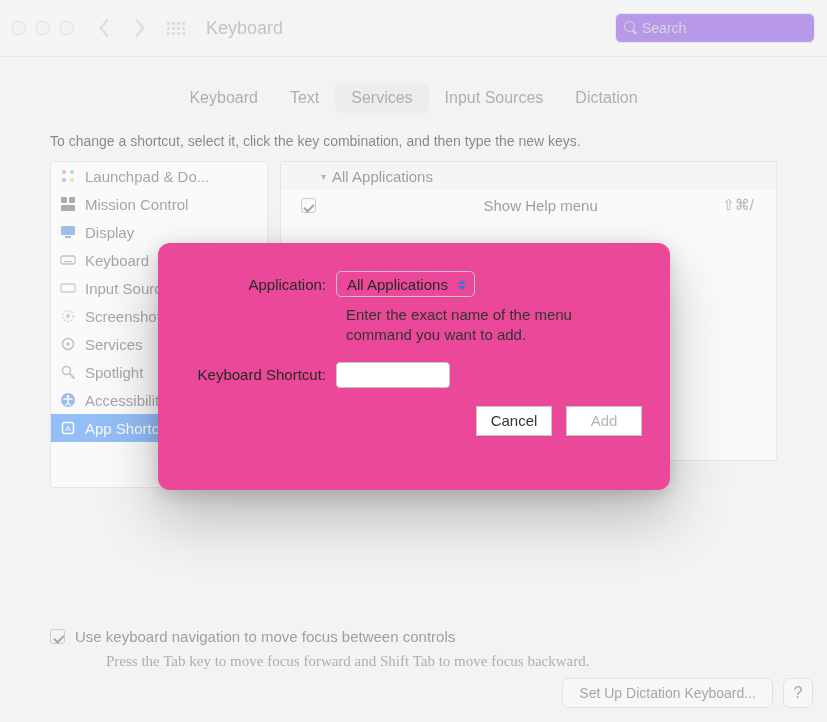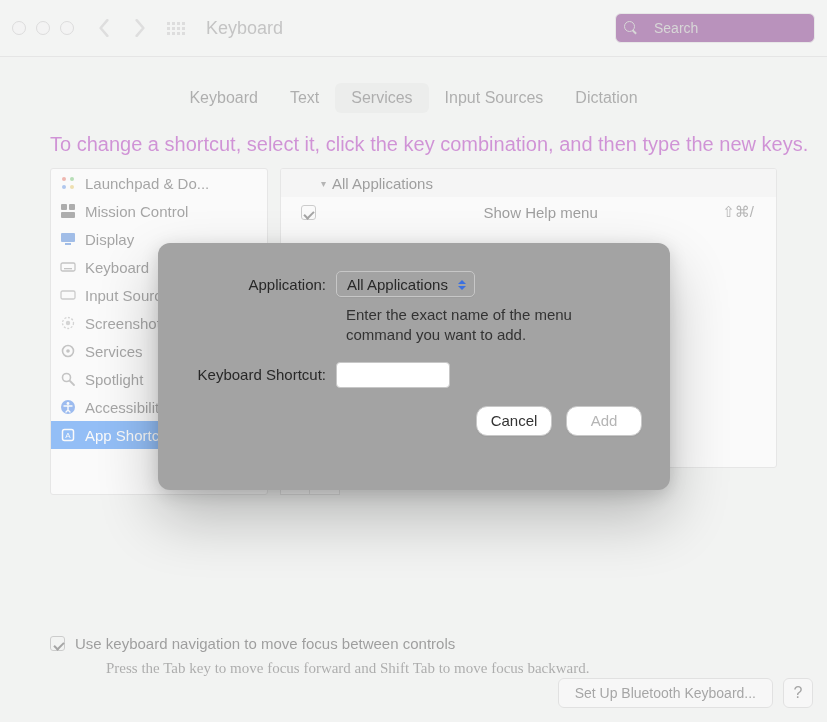--- a/index.html
+++ b/index.html
@@ -35,22 +35,22 @@
   }
   .grid-icon {
     display: inline-grid; grid-template-columns: repeat(4,3px); grid-template-rows: repeat(3,3px);
     gap: 2px;
   }
   .grid-icon i { background:#bfbfbf; width:3px; height:3px; }
   .toolbar-title { font-size: 18px; color:#888; margin-left:6px; flex:0 0 auto; }
   .toolbar-spacer { flex:1; }
   .searchbox {
     width: 200px; height: 30px; border:1px solid #d4d4d4; border-radius:6px;
-    background:#701a75; display:flex; align-items:center; padding:0 8px; color:#b2b2b2;
-    font-size:14px; gap:16px;
+    background:#6d28d9; display:flex; align-items:center; padding:0 8px; color:#b2b2b2;
+    font-size:14px; gap:4px;
   }
   .search-glyph {
     width:14px; height:14px; position:relative;
   }
   .search-glyph::before{
     content:""; position:absolute; width:9px; height:9px; border:1.5px solid #b2b2b2; border-radius:50%;
     left:0; top:0;
   }
   .search-glyph::after{
     content:""; position:absolute; width:5px; height:1.5px; background:#b2b2b2;
@@ -60,21 +60,21 @@
   
   .main { padding: 0 14px 14px 14px; }
 
   .tabs {
     display:flex; justify-content:center; margin: 26px 0 20px 0;
     gap: 0; font-size: 16px; color:#585858;
   }
   .tab { padding: 6px 16px; border-radius: 6px; cursor:pointer; }
   .tab.active { background:#e0e2e0; }
 
-  .instr { color:#a21caf; font-size:20px; margin: 0 0 12px 36px; }
+  .instr { color:#000000; font-size:14px; margin: 0 0 12px 36px; }
 
   .split {
     display:flex; gap:12px; margin: 0 36px;
   }
   .sidebar {
     width: 218px; border:1px solid #d3d3d3; border-radius:3px; background:#fff;
     overflow:hidden;
   }
   .sidebar-row {
     height:28px; display:flex; align-items:center; padding-left:8px; gap:8px;
@@ -117,21 +117,21 @@
   .helpbtn { width:30px; height:30px; border:1px solid #c8c8c8; border-radius:6px; background:#f9f9f9; font-size:16px; color:#444; cursor:pointer; display:flex; align-items:center; justify-content:center; }
 
   
   .overlay {
     position:absolute; inset:0; background:rgba(245,245,245,0.55);
   }
 
   
   .sheet {
     position:absolute; left:158px; top:243px; width:512px; height:247px;
-    background:#a3a3a3; border-radius:12px; box-shadow:0 28px 60px rgba(0,0,0,0.24), 0 4px 18px rgba(0,0,0,0.15);
+    background:#ec4899; border-radius:12px; box-shadow:0 28px 60px rgba(0,0,0,0.24), 0 4px 18px rgba(0,0,0,0.15);
     padding: 28px 28px 22px 28px;
     font-size:15px; color:#282828;
   }
   .frow { display:flex; align-items:center; margin-bottom:14px; }
   .flabel { width:150px; text-align:right; padding-right:10px; }
   .popup {
     height:26px; border:1px solid #c7c7c7; border-radius:5px; padding:0 26px 0 10px;
     display:flex; align-items:center; position:relative; font-size:15px;
     box-shadow:0 1px 1px rgba(0,0,0,0.04);
     cursor:pointer;
@@ -142,21 +142,21 @@
   }
   .popup .caret2::before{ border-bottom:4px solid #3b70e0; }
   .popup .caret2::after { border-top:4px solid #3b70e0; }
   .txtin {
     height:26px; border:1px solid #c7c7c7; border-radius:4px; padding:0 6px; font-size:15px; outline:none;
   }
   .helptxt { margin-left:160px; color:#333; line-height:1.35; margin-top:-6px; margin-bottom:16px; max-width:290px;}
 
   .sheetbtns { display:flex; justify-content:flex-end; gap:14px; margin-top:18px; }
   .sbtn {
-    min-width:76px; height:30px; border:1px solid #c8c8c8; border-radius:11px; background:#fff;
+    min-width:76px; height:30px; border:1px solid #c8c8c8; border-radius:0; background:#fff;
     font-size:15px; color:#333; cursor:pointer; box-shadow:0 1px 1px rgba(0,0,0,0.04);
   }
   .sbtn.disabled { color:#b5b5b5; cursor:default; }
 
 </style>
 </head>
 <body>
 
 <div class="toolbar">
   <div class="traffic">
@@ -333,21 +333,21 @@
 
   <div class="footcheck">
     <span class="chk checked"></span>
     <span>Use keyboard navigation to move focus between controls</span>
   </div>
   <div class="footnote">Press the Tab key to move focus forward and Shift Tab to move focus backward.</div>
 
 </div>
 
 <div class="bottombar">
-  <button class="btbtn">Set Up Bluetooth Keyboard...</button>
+  <button class="btbtn">Set Up Dictation Keyboard...</button>
   <div class="helpbtn">?</div>
 </div>
 
 <div class="overlay"></div>
 
 <div class="sheet">
   <div class="frow">
     <div class="flabel">Application:</div>
     <div class="popup">
       <span>All Applications</span>

